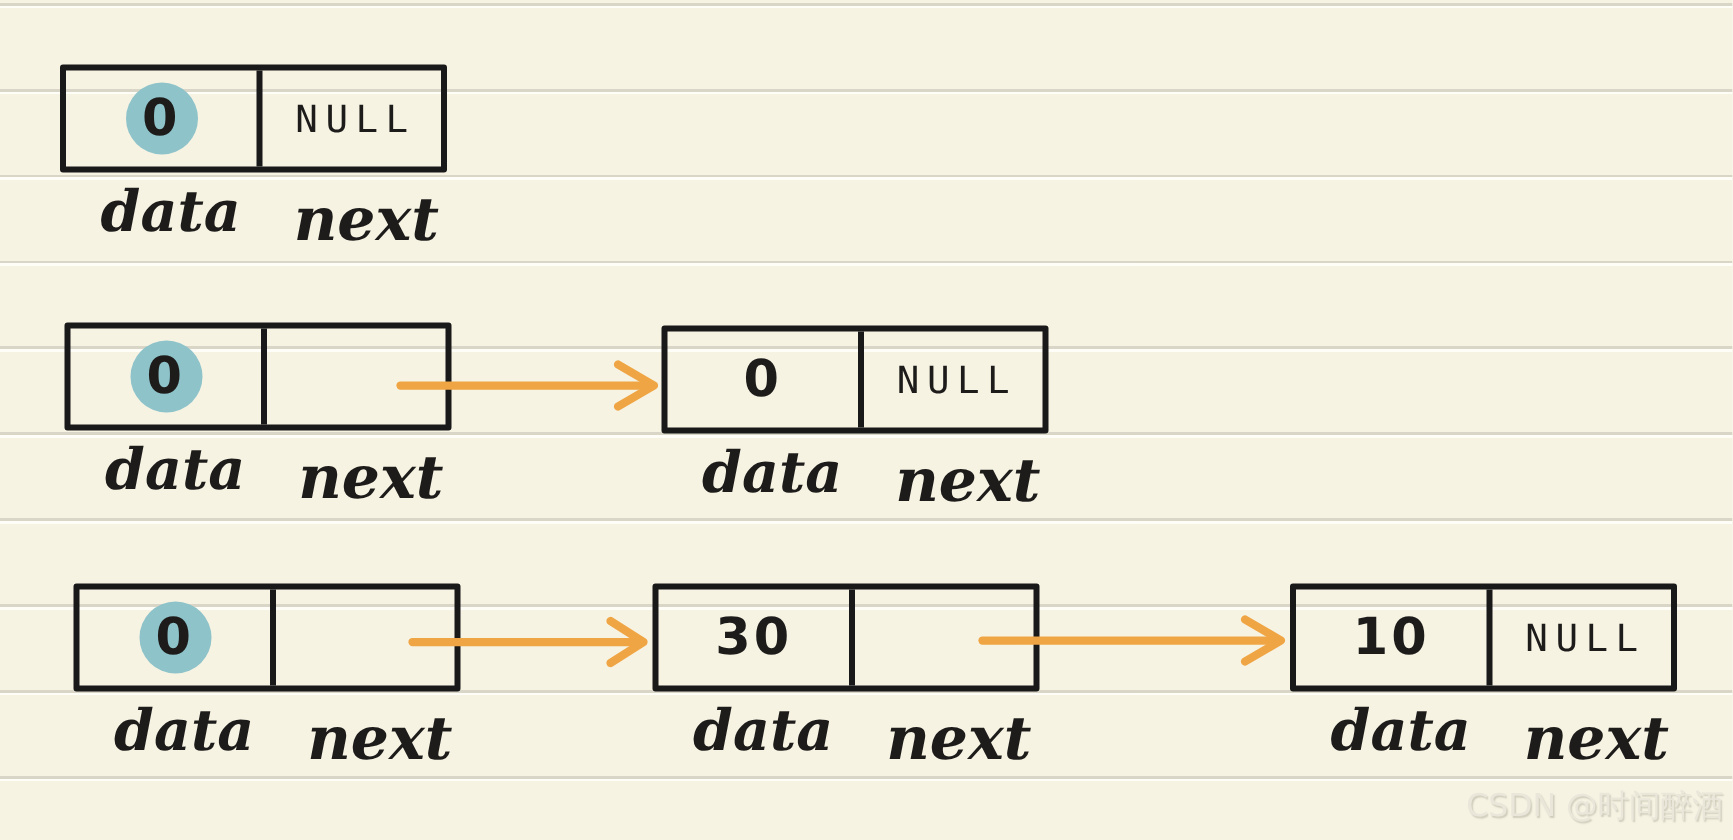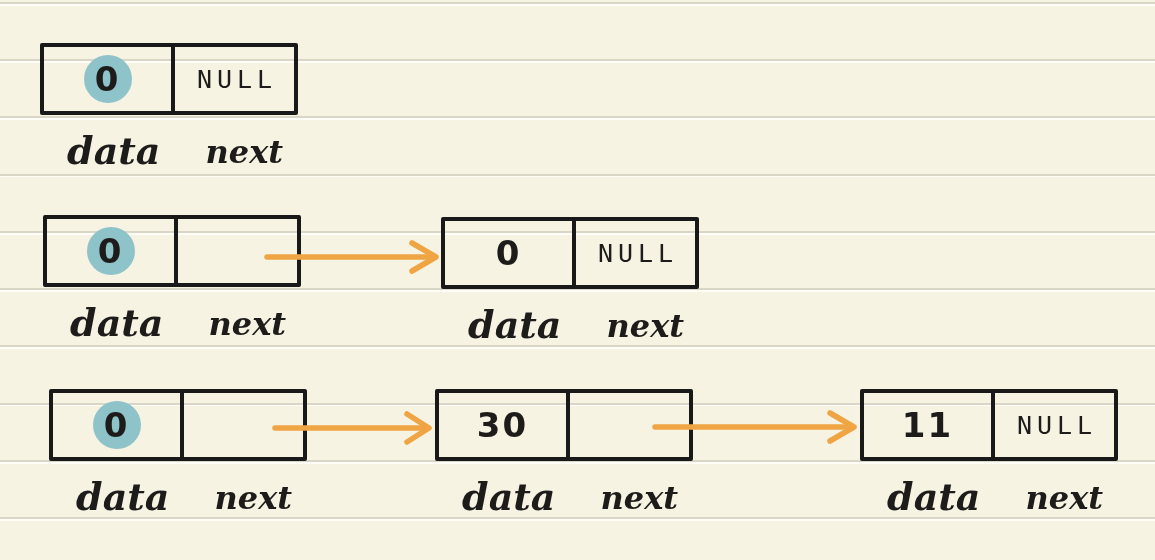--- a/index.html
+++ b/index.html
@@ -53,31 +53,31 @@
     display: flex;
     align-items: center;
     justify-content: center;
   }
   .nullv {
     font: 500 25px "DejaVu Sans Mono", monospace;
     letter-spacing: 5px;
     padding-left: 5px;
     color: var(--ink, #1d1c1a);
   }
-  .labels { display: flex; margin-top: 13px; gap: 19px; }
+  .labels { display: flex; margin-top: 3px; gap: 19px; }
   .lbl {
     font-family: "DejaVu Serif", serif;
     font-style: italic;
     font-weight: 700;
     color: var(--ink, #1d1c1a);
     width: 50%;
     text-align: center;
   }
   .lbl.data-lbl { font-size: 38px; transform: translateX(14px); }
-  .lbl.next-lbl { font-size: 32px; transform: translateX(6px); padding-top: 5px; }
+  .lbl.next-lbl { font-size: 40px; transform: translateX(6px); padding-top: 5px; }
   svg.arrow { position: absolute; color: var(--arrow, #f0a544); }
   .watermark {
     position: absolute;
     top: 523px;
     right: 6px;
     font: 500 21px "DejaVu Sans", sans-serif;
     color: var(--watermark, #eae7da);
     text-shadow: 1px 1px 1px rgba(150,148,130,0.4);
   }
 </style>
@@ -179,25 +179,26 @@
   </div>
 
   <svg class="arrow" style="left:650px; top:408px;" width="212" height="40">
     <line x1="5" y1="19" x2="200" y2="19" stroke="currentColor" stroke-width="5.5" stroke-linecap="round"></line>
     <polyline points="180,5 204,19 180,33" fill="none" stroke="currentColor" stroke-width="5.5" stroke-linecap="round" stroke-linejoin="round"></polyline>
   </svg>
 
   <div class="node" style="left:860px; top:389px;">
     <div class="box">
       <div class="cell data">
-        <span class="value">11</span>
+        <span class="value">10</span>
       </div>
       <div class="cell next">
         <span class="nullv">NULL</span>
       </div>
     </div>
     <div class="labels">
       <span class="lbl data-lbl">data</span>
       <span class="lbl next-lbl">next</span>
     </div>
   </div>
 
+  <div class="watermark">CSDN @时间醉酒</div>
 </div>
 
 </body></html>

